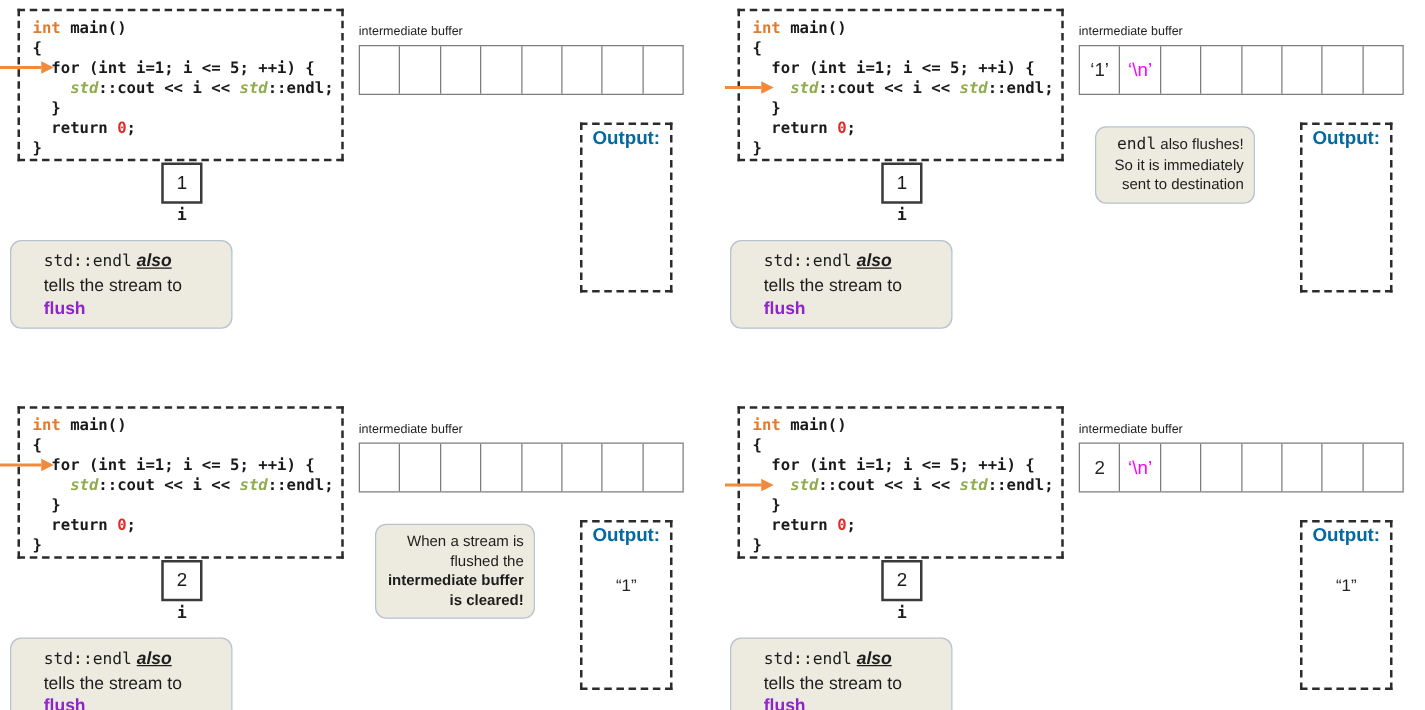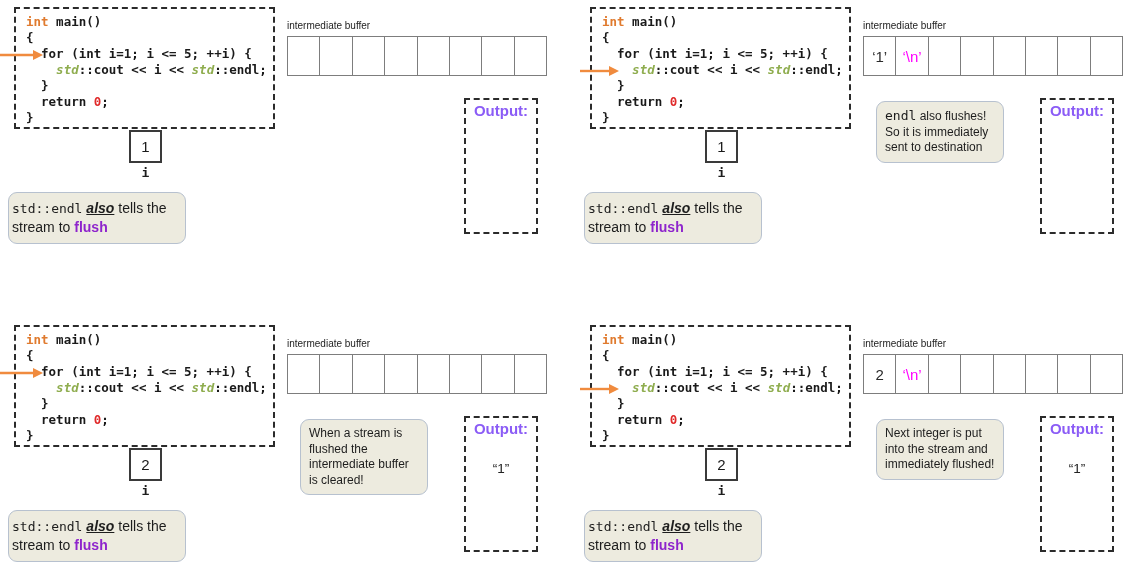--- a/index.html
+++ b/index.html
@@ -26,41 +26,41 @@
   .buffer{position:absolute;left:287px;top:36px;width:258px;height:38px;display:flex;
           border:1px solid #7d7d7d;background:#fff;}
   .cell{flex:1;border-right:1px solid #7d7d7d;display:flex;align-items:center;
         justify-content:center;font-size:15px;color:#2a2a2a;}
   .cell:last-child{border-right:none;}
   .tk-ch{color:#2a2a2a;} .tk-nl{color:#ff00ff;}
 
   
   .outbox{position:absolute;left:464px;top:98px;width:74px;height:136px;
           border:2px dashed #2b2b2b;box-sizing:border-box;text-align:center;background:#fff;}
-  .out-label{font-weight:bold;font-size:15px;color:#8b5cf6;margin-top:2px;}
+  .out-label{font-weight:bold;font-size:15px;color:#0369a1;margin-top:2px;}
   .out-value{margin-top:24px;font-size:13.5px;color:#222;}
 
   
   .varbox{position:absolute;left:129px;top:130px;width:33px;height:33px;border:2px solid #3a3a3a;
           box-sizing:border-box;display:flex;align-items:center;justify-content:center;
           font-size:15px;color:#1a1a1a;background:#fff;}
   .varname{position:absolute;left:129px;top:165px;width:33px;text-align:center;
            font-family:"DejaVu Sans Mono",monospace;font-weight:bold;font-size:13px;}
 
   
   .note{background:#edebdf;border:1px solid #b7c1cf;border-radius:9px;color:#1d1d1d;
         box-sizing:border-box;}
-  .note-endl{position:absolute;left:8px;top:192px;width:178px;padding:6px 3px;
+  .note-endl{position:absolute;left:8px;top:192px;width:178px;padding:6px 26px;
              font-size:14px;line-height:1.35;}
   .tk-mono{font-family:"DejaVu Sans Mono",monospace;font-size:13px;}
   .tk-also{font-weight:bold;font-style:italic;text-decoration:underline;}
   .tk-flush{font-weight:bold;color:#8e24cc;}
-  .tk-bold{font-weight:normal;}
+  .tk-bold{font-weight:bold;}
   .note-side{position:absolute;left:300px;top:101px;width:128px;padding:6px 8px;
-             font-size:12px;line-height:1.3;text-align:left;}
+             font-size:12px;line-height:1.3;text-align:right;}
 </style>
 </head>
 <body>
 
 <div class="canvas">
 
   <div class="quad" id="q1">
     <div class="code-panel">
       <div>
           <div class="code-line"><span class="tk-kw">int</span><span class="tk-pl"> main()</span></div>
@@ -262,21 +262,20 @@
         <div class="cell">
           <span class="tk-ch"></span>
         </div>
         <div class="cell">
           <span class="tk-ch"></span>
         </div>
         <div class="cell">
           <span class="tk-ch"></span>
         </div>
       </div>
-    <div class="note note-side"><span class="tk-pl">Next integer is put into the stream and immediately flushed!</span></div>
     <div class="outbox">
       <div class="out-label">Output:</div>
       <div class="out-value">“1”</div>
     </div>
     <div class="varbox">2</div>
     <div class="varname">i</div>
     <div class="note note-endl"><span class="tk-mono">std::endl</span><span class="tk-pl"> </span><span class="tk-also">also</span><span class="tk-pl"> tells the stream to </span><span class="tk-flush">flush</span></div>
   </div>
 
 </div>

